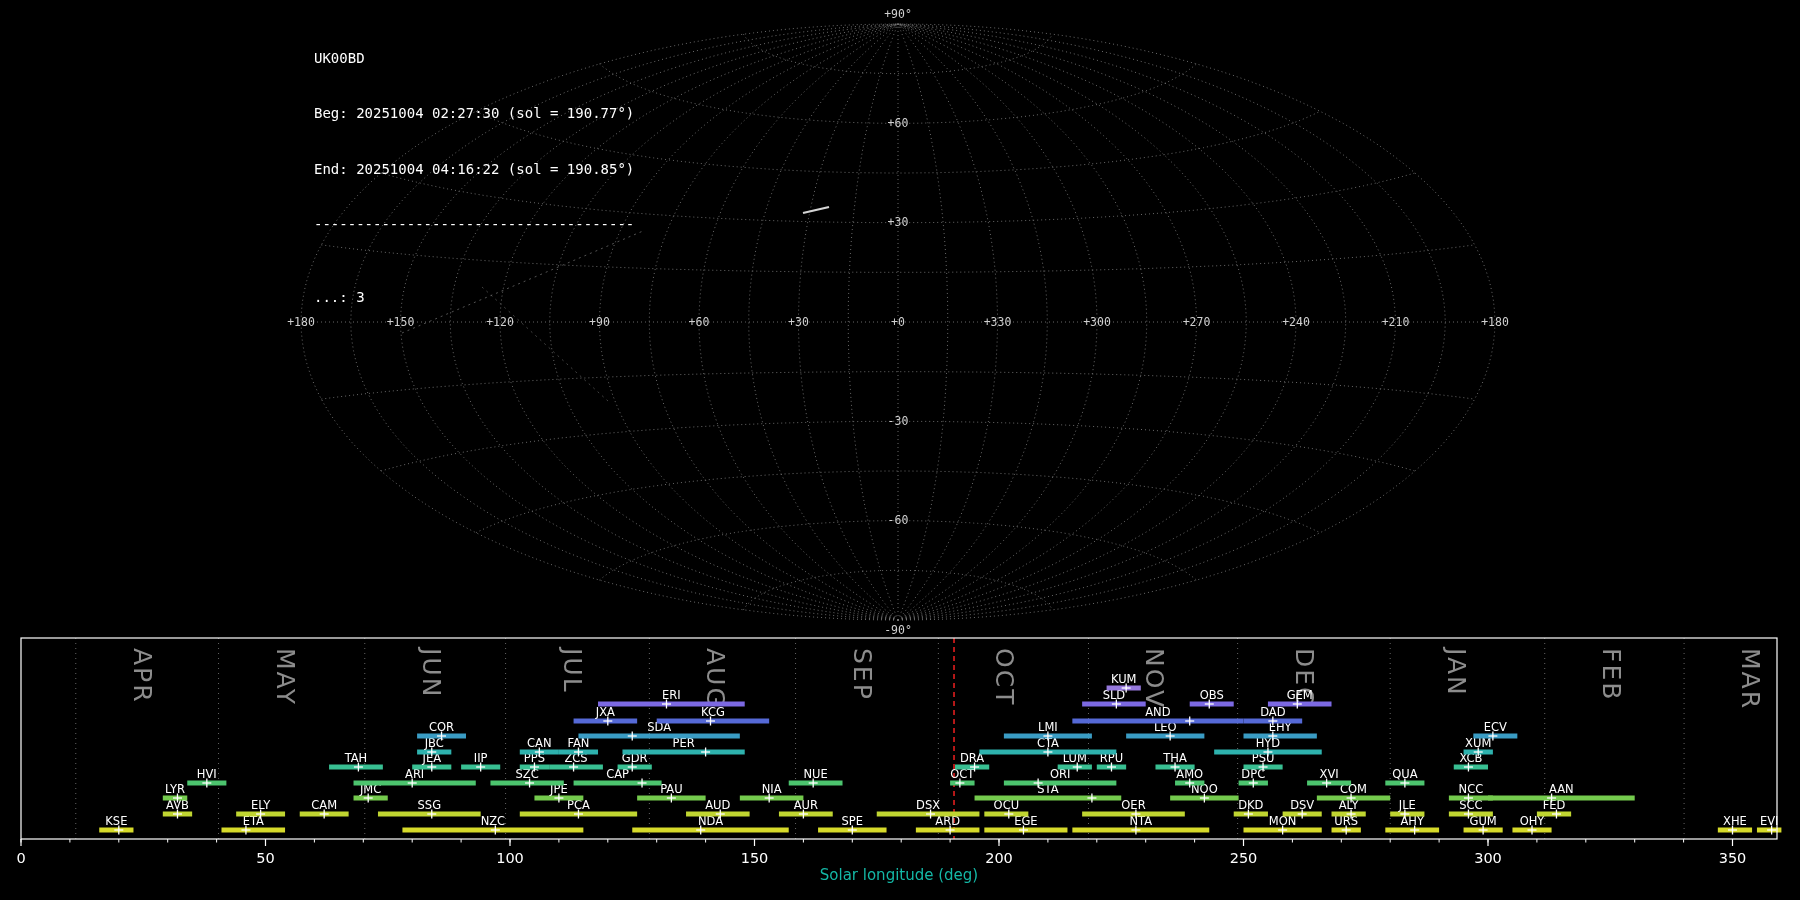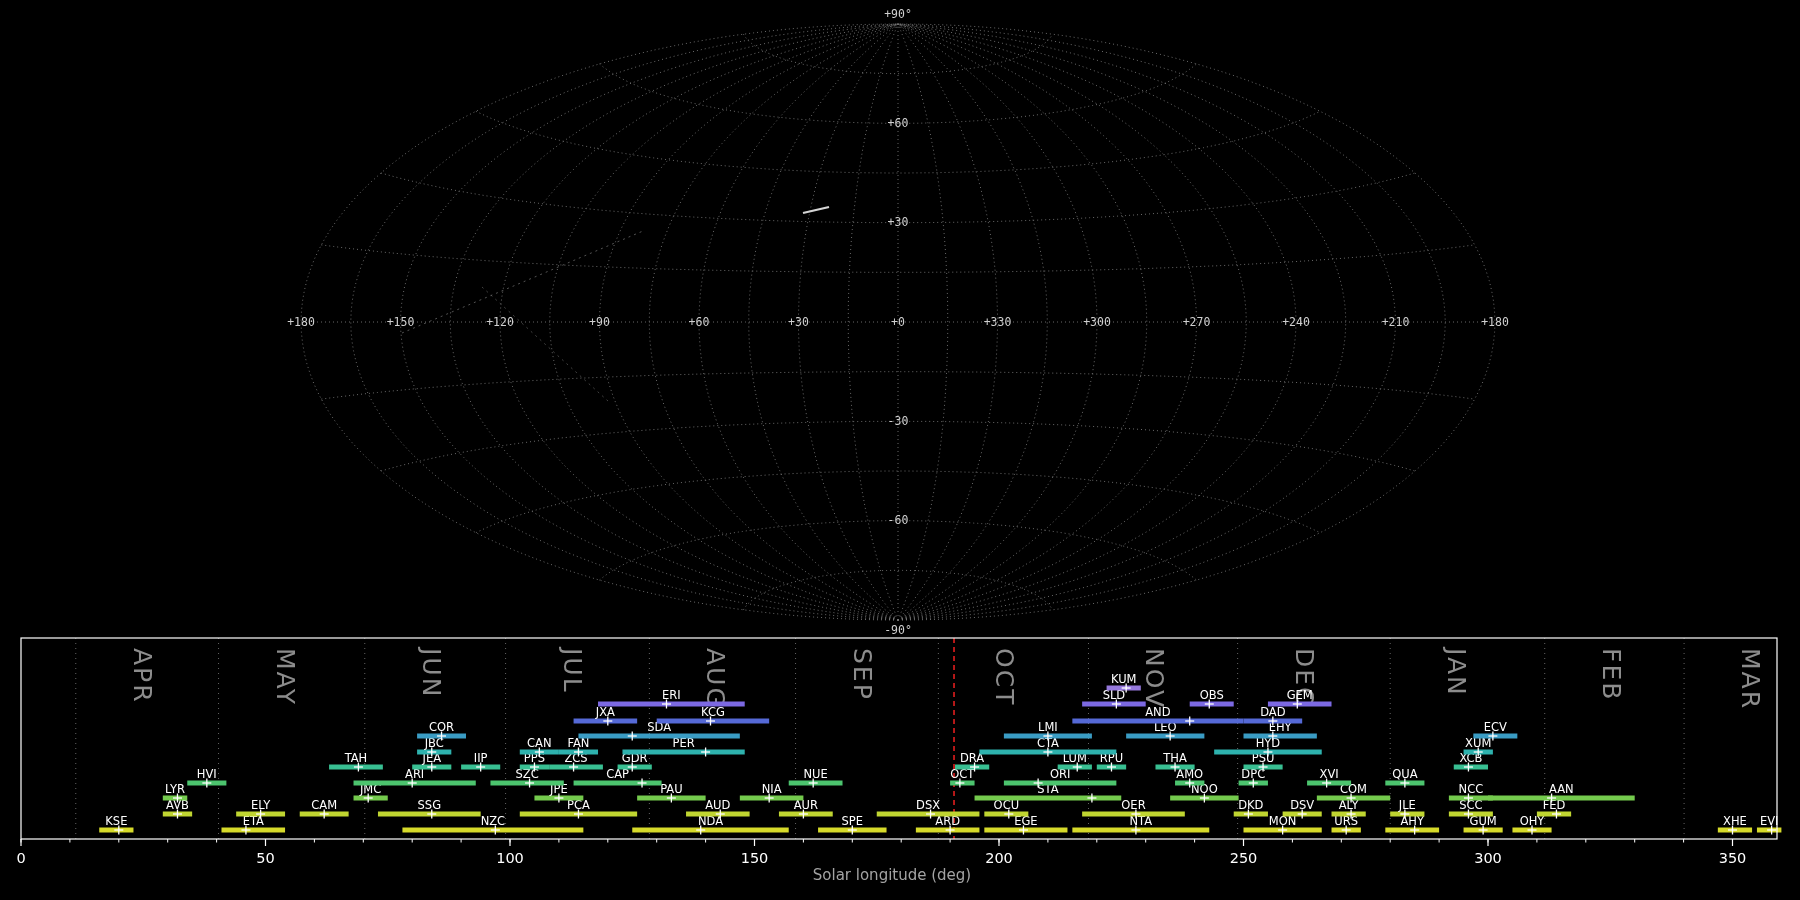--- a/index.html
+++ b/index.html
@@ -2,22 +2,22 @@
 <html><head>
 <meta charset="utf-8">
 <style>
   html,body{margin:0;padding:0;background:#000;}
   #stage{position:relative;width:1800px;height:900px;background:#000;overflow:hidden;
          font-family:"DejaVu Sans",sans-serif;}
   #scene{position:absolute;left:0;top:0;}
   .header{position:absolute;left:314px;top:12px;color:#ffffff;
           font:14px "DejaVu Sans Mono",monospace;line-height:1.32;white-space:pre;}
   .header .count{margin-top:17px;}
-  .axis-title{position:absolute;left:14px;top:866px;width:1756px;text-align:center;
-              color:#a3a3a3;font:15px "DejaVu Sans",sans-serif;}
+  .axis-title{position:absolute;left:21px;top:866px;width:1756px;text-align:center;
+              color:#14b8a6;font:15px "DejaVu Sans",sans-serif;}
 </style>
 </head>
 <body>
 
 <div id="stage">
   <svg id="scene" width="1800" height="900" viewBox="0 0 1800 900">
     <g id="sky">
         <g fill="none" stroke="#a8a8a8" stroke-width="0.9" stroke-dasharray="1 3" opacity="0.7">
           <path d="M898.0,620.0 L877.2,619.8 L856.4,619.3 L835.6,618.4 L814.9,617.1 L794.3,615.5 L773.9,613.5 L753.6,611.1 L733.4,608.5 L713.5,605.4 L693.8,602.0 L674.4,598.3 L655.2,594.2 L636.3,589.8 L617.7,585.1 L599.5,580.1 L581.6,574.7 L564.2,569.1 L547.1,563.1 L530.5,556.8 L514.3,550.3 L498.5,543.5 L483.3,536.4 L468.6,529.0 L454.3,521.4 L440.7,513.6 L427.6,505.5 L415.0,497.2 L403.1,488.6 L391.7,479.9 L381.0,471.0 L370.9,461.9 L361.4,452.6 L352.6,443.2 L344.5,433.6 L337.0,423.9 L330.2,414.1 L324.1,404.1 L318.7,394.1 L314.0,384.0 L310.1,373.7 L306.8,363.5 L304.3,353.1 L302.5,342.8 L301.4,332.4 L301.0,322.0 L301.4,311.6 L302.5,301.2 L304.3,290.9 L306.8,280.5 L310.1,270.3 L314.0,260.0 L318.7,249.9 L324.1,239.9 L330.2,229.9 L337.0,220.1 L344.5,210.4 L352.6,200.8 L361.4,191.4 L370.9,182.1 L381.0,173.0 L391.7,164.1 L403.1,155.4 L415.0,146.8 L427.6,138.5 L440.7,130.4 L454.3,122.6 L468.6,115.0 L483.3,107.6 L498.5,100.5 L514.3,93.7 L530.5,87.2 L547.1,80.9 L564.2,74.9 L581.6,69.3 L599.5,63.9 L617.7,58.9 L636.3,54.2 L655.2,49.8 L674.4,45.7 L693.8,42.0 L713.5,38.6 L733.4,35.5 L753.6,32.9 L773.9,30.5 L794.3,28.5 L814.9,26.9 L835.6,25.6 L856.4,24.7 L877.2,24.2 L898.0,24.0"></path>
           <path d="M898.0,620.0 L877.4,619.0 L856.9,617.6 L836.7,615.8 L816.6,613.7 L796.7,611.3 L777.0,608.6 L757.6,605.5 L738.5,602.1 L719.6,598.4 L701.1,594.3 L682.9,590.0 L665.1,585.4 L647.6,580.5 L630.5,575.3 L613.8,569.9 L597.4,564.2 L581.6,558.2 L566.1,552.0 L551.1,545.5 L536.6,538.8 L522.6,531.9 L509.0,524.8 L495.9,517.5 L483.4,510.0 L471.4,502.2 L459.9,494.3 L448.9,486.3 L438.5,478.1 L428.6,469.7 L419.3,461.1 L410.6,452.5 L402.4,443.7 L394.8,434.8 L387.8,425.8 L381.4,416.7 L375.6,407.5 L370.4,398.2 L365.8,388.8 L361.8,379.4 L358.5,369.9 L355.7,360.4 L353.5,350.8 L352.0,341.2 L351.1,331.6 L350.8,322.0 L351.1,312.4 L352.0,302.8 L353.5,293.2 L355.7,283.6 L358.5,274.1 L361.8,264.6 L365.8,255.2 L370.4,245.8 L375.6,236.5 L381.4,227.3 L387.8,218.2 L394.8,209.2 L402.4,200.3 L410.6,191.5 L419.3,182.9 L428.6,174.3 L438.5,165.9 L448.9,157.7 L459.9,149.7 L471.4,141.8 L483.4,134.0 L495.9,126.5 L509.0,119.2 L522.6,112.1 L536.6,105.2 L551.1,98.5 L566.1,92.0 L581.6,85.8 L597.4,79.8 L613.8,74.1 L630.5,68.7 L647.6,63.5 L665.1,58.6 L682.9,54.0 L701.1,49.7 L719.6,45.6 L738.5,41.9 L757.6,38.5 L777.0,35.4 L796.7,32.7 L816.6,30.3 L836.7,28.2 L856.9,26.4 L877.4,25.0 L898.0,24.0"></path>
@@ -498,15 +498,22 @@
         <text x="999.0005569479254" y="863" text-anchor="middle" fill="#ffffff" font-size="14.5" font-family="&quot;DejaVu Sans&quot;,sans-serif">200</text>
         <line x1="1243.5006961849067" y1="839" x2="1243.5006961849067" y2="846" stroke="#ffffff" stroke-width="1.2"></line>
         <text x="1243.5006961849067" y="863" text-anchor="middle" fill="#ffffff" font-size="14.5" font-family="&quot;DejaVu Sans&quot;,sans-serif">250</text>
         <line x1="1488.000835421888" y1="839" x2="1488.000835421888" y2="846" stroke="#ffffff" stroke-width="1.2"></line>
         <text x="1488.000835421888" y="863" text-anchor="middle" fill="#ffffff" font-size="14.5" font-family="&quot;DejaVu Sans&quot;,sans-serif">300</text>
         <line x1="1732.5009746588694" y1="839" x2="1732.5009746588694" y2="846" stroke="#ffffff" stroke-width="1.2"></line>
         <text x="1732.5009746588694" y="863" text-anchor="middle" fill="#ffffff" font-size="14.5" font-family="&quot;DejaVu Sans&quot;,sans-serif">350</text>
       </g>
   </svg>
 
+  <div class="header">
+    <div>UK00BD</div>
+    <div>Beg: 20251004 02:27:30 (sol = 190.77°)</div>
+    <div>End: 20251004 04:16:22 (sol = 190.85°)</div>
+    <div>--------------------------------------</div>
+    <div class="count">...: 3</div>
+  </div>
 
   <div class="axis-title">Solar longitude (deg)</div>
 </div>
 
 </body></html>

